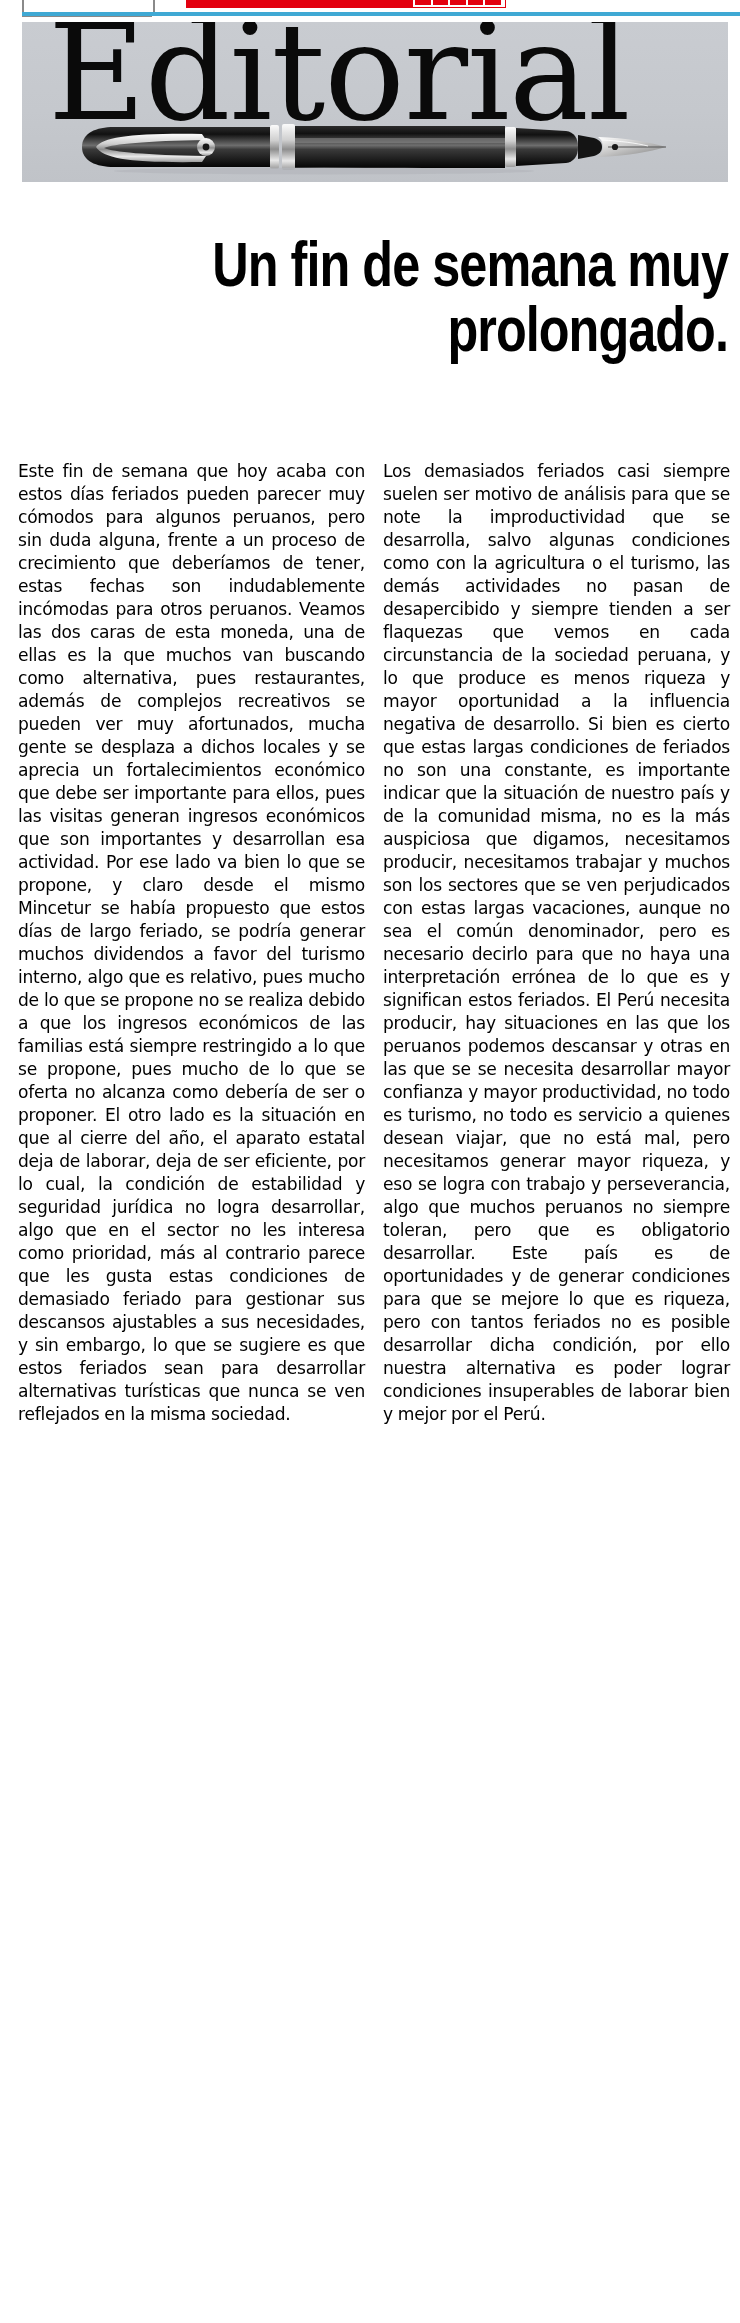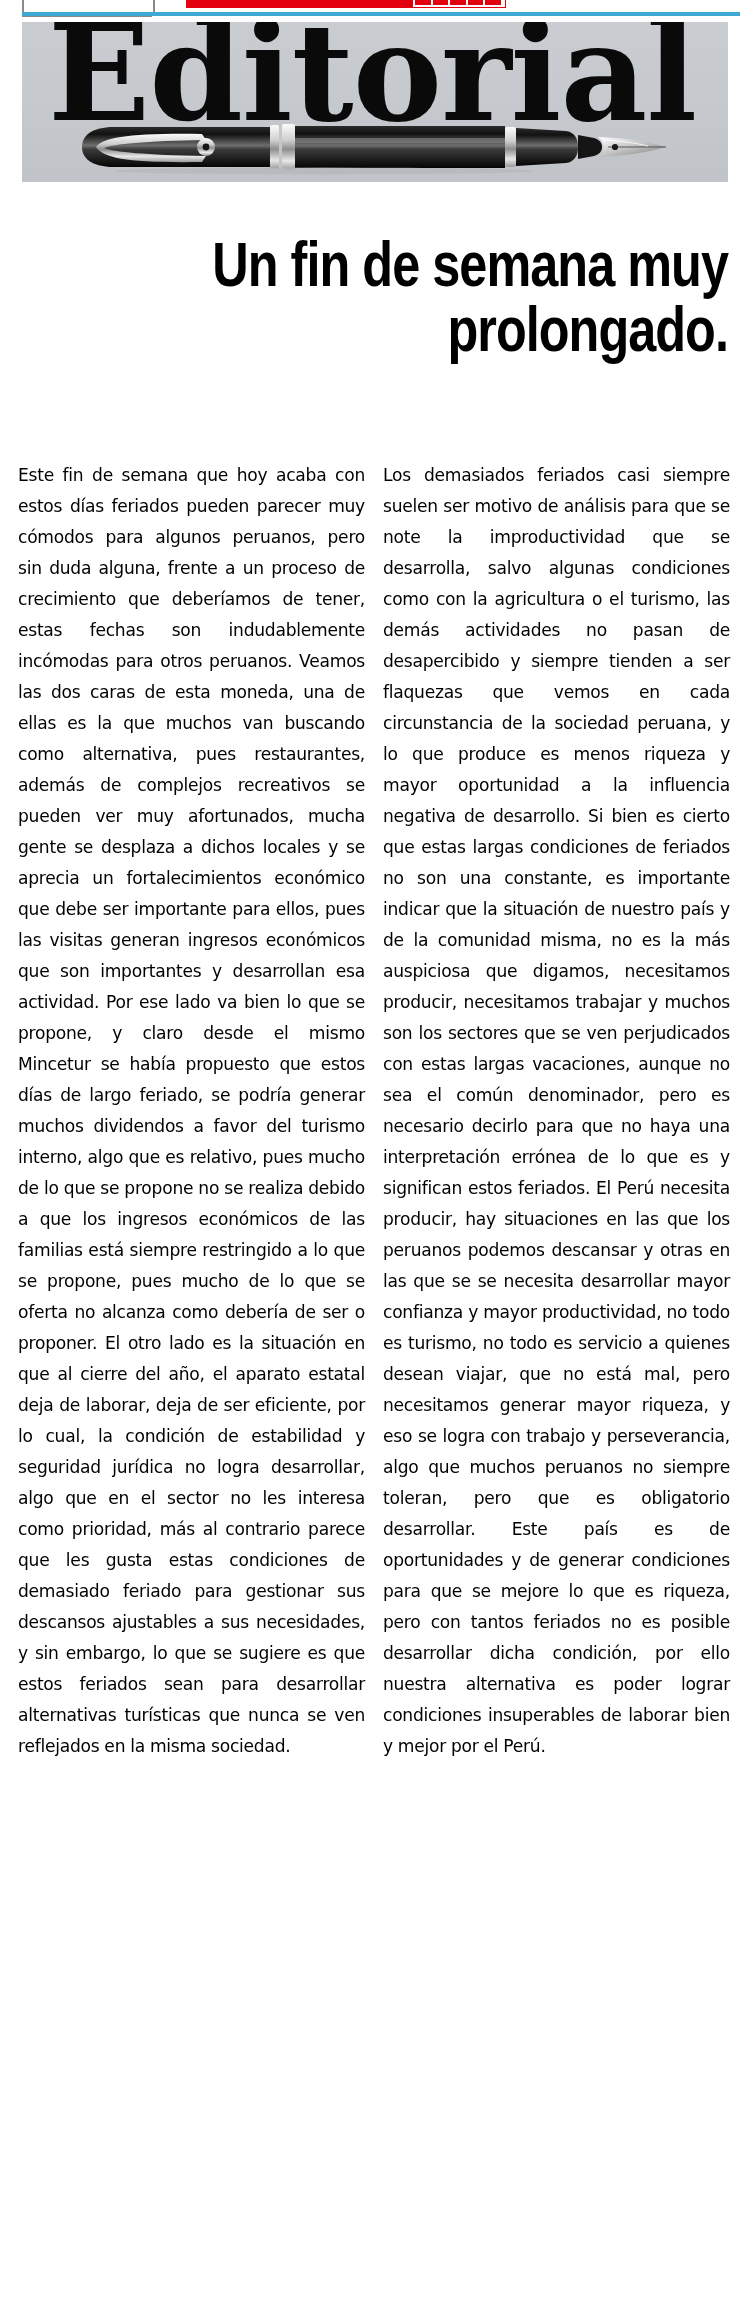--- a/index.html
+++ b/index.html
@@ -79,21 +79,21 @@
     position: absolute;
     left: 22px; top: 22px;
     width: 706px; height: 160px;
     background: linear-gradient(180deg, #c9ccd1 0%, #c5c8cd 55%, #c0c3c8 100%);
     overflow: hidden;
   }
   .banner .word {
     position: absolute;
     left: 26px; top: -16px;
     font-family: "DejaVu Serif", serif;
-    font-weight: bold;
+    font-weight: normal;
     font-size: 134px;
     line-height: 1;
     color: #0a0a0a;
     letter-spacing: -1px;
   }
 
   
   .pen {
     position: absolute;
     left: 52px; top: 96px;
@@ -122,21 +122,21 @@
     position: absolute;
     left: 18px; top: 460px;
     width: 712px;
     display: flex;
     gap: 18px;
   }
   .col {
     width: 347px;
     font-family: "DejaVu Sans", sans-serif;
     font-size: 17.1px;
-    line-height: 31px;
+    line-height: 23px;
     text-align: justify;
     color: #000000;
     hyphens: auto;
     -webkit-hyphens: auto;
     word-spacing: -0.2px;
     letter-spacing: -0.25px;
   }
   .col p { margin: 0; text-indent: 0; }
 </style>
 </head>

